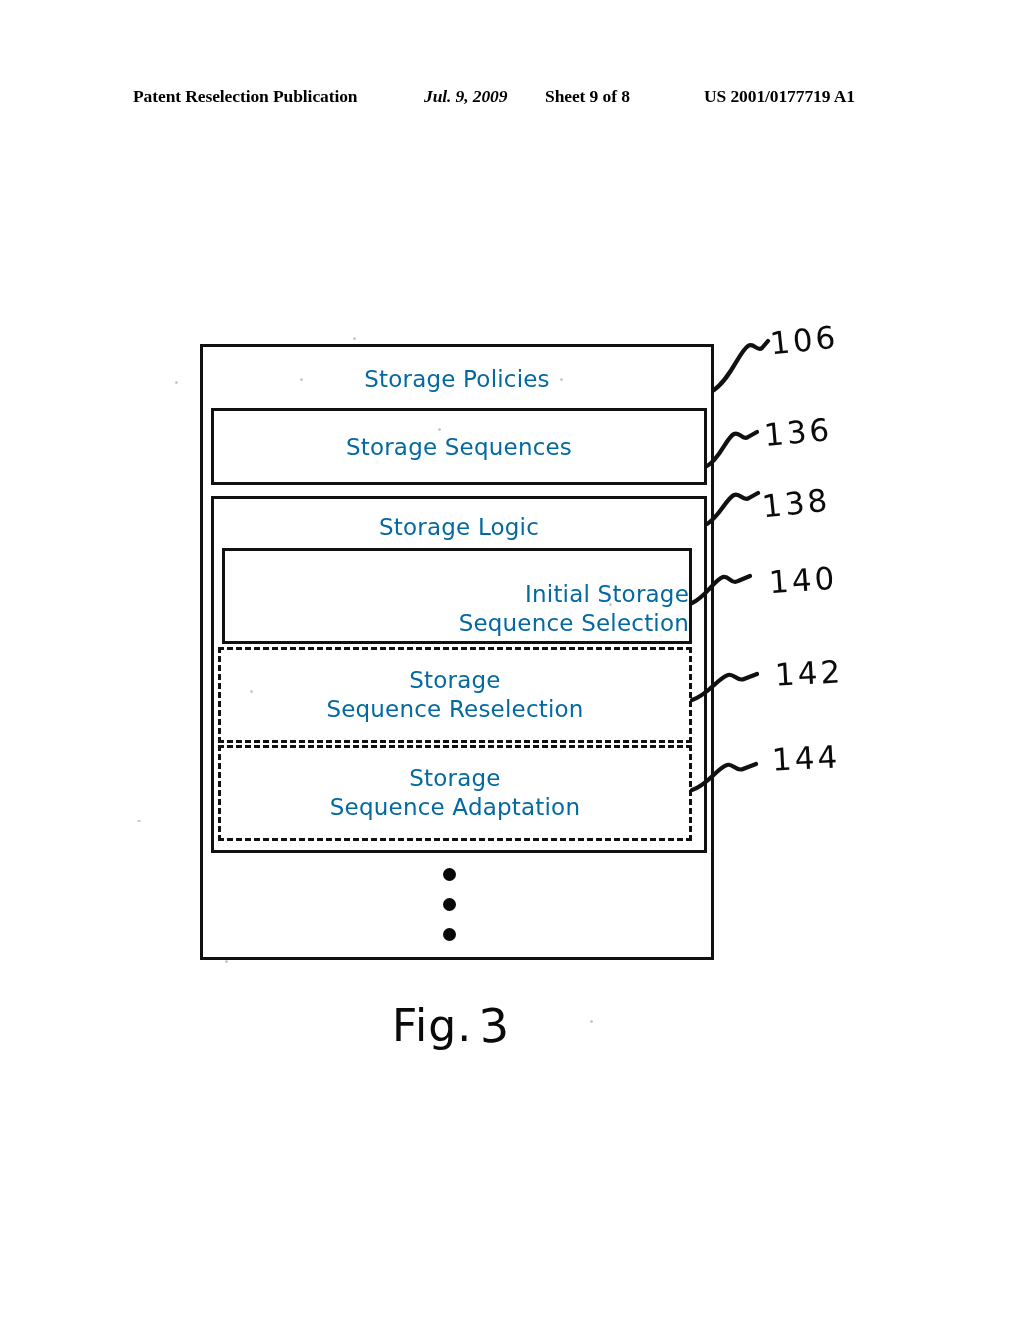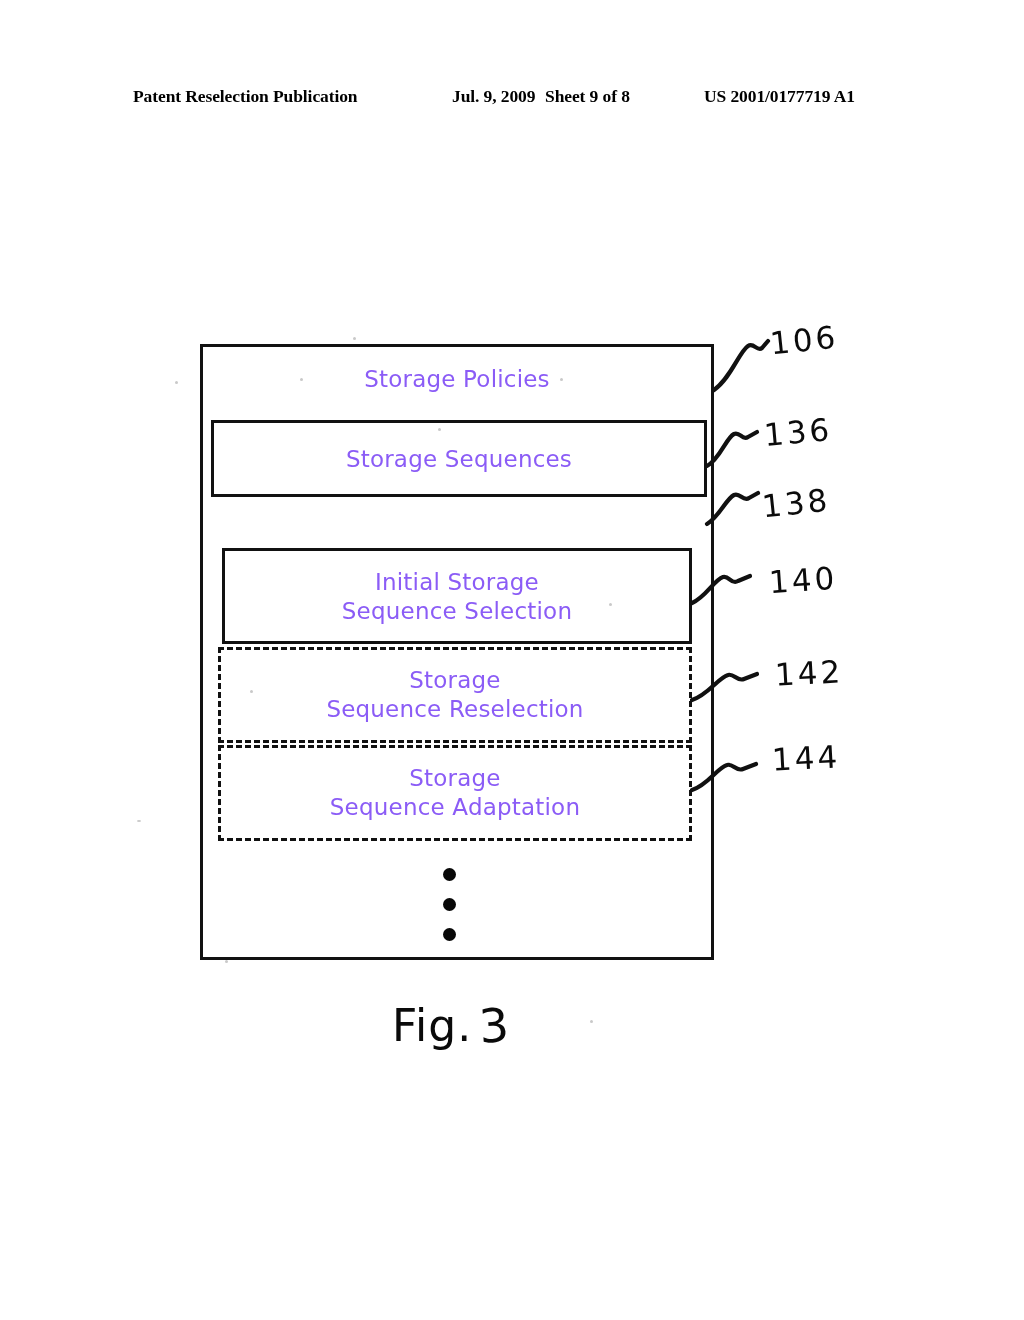--- a/index.html
+++ b/index.html
@@ -26,40 +26,40 @@
     height: 26px;
     display: flex;
     align-items: baseline;
     font-family: "Liberation Serif", serif;
     font-weight: bold;
     font-size: 17.5px;
     letter-spacing: -0.1px;
     white-space: nowrap;
   }
   .hdr-pub     { position: absolute; left: 133px; }
-  .hdr-date    { position: absolute; left: 452px; }
+  .hdr-date    { position: absolute; left: 424px; font-style: italic; }
   .hdr-sheet   { position: absolute; left: 545px; }
   .hdr-patno   { position: absolute; left: 704px; }
 
   
   #diagram {
     position: absolute;
     left: 0;
     top: 0;
     width: 1024px;
     height: 1320px;
   }
 
   
   .fig-text {
     font-family: "DejaVu Sans", sans-serif;
     font-size: 23px;
     line-height: 29px;
     text-align: center;
-    color: #8b5cf6;
+    color: #0369a1;
     letter-spacing: 0.2px;
     white-space: pre-line;
   }
 
   
   .box {
     position: absolute;
     box-sizing: border-box;
     background: transparent;
   }
@@ -88,21 +88,20 @@
   #label-storage-policies {
     top: 18px;
   }
 
   
   #box-storage-sequences {
     left: 211px;
     top: 408px;
     width: 496px;
     height: 77px;
-    margin-top: 12px;
   }
   #label-storage-sequences {
     top: 22px;
   }
 
   
   #box-storage-logic {
     left: 211px;
     top: 496px;
     width: 496px;
@@ -113,21 +112,22 @@
   }
 
   
   #box-initial-selection {
     left: 222px;
     top: 548px;
     width: 470px;
     height: 96px;
   }
   #label-initial-selection {
-    top: 17px;
+    top: 29px;
+    text-align: right;
   }
 
   
   #box-sequence-reselection {
     left: 218px;
     top: 647px;
     width: 474px;
     height: 96px;
   }
   #label-sequence-reselection {
@@ -229,20 +229,23 @@
 <div id="diagram">
 
   <div class="box box-solid" id="box-storage-policies">
     <div class="fig-text box-label" id="label-storage-policies">Storage Policies</div>
   </div>
 
   <div class="box box-solid" id="box-storage-sequences">
     <div class="fig-text box-label" id="label-storage-sequences">Storage Sequences</div>
   </div>
 
+  <div class="box box-solid" id="box-storage-logic">
+    <div class="fig-text box-label" id="label-storage-logic">Storage Logic</div>
+  </div>
 
   <div class="box box-solid" id="box-initial-selection">
     <div class="fig-text box-label" id="label-initial-selection">Initial Storage
 Sequence Selection</div>
   </div>
 
   <div class="box box-dashed" id="box-sequence-reselection">
     <div class="fig-text box-label" id="label-sequence-reselection">Storage
 Sequence Reselection</div>
   </div>

